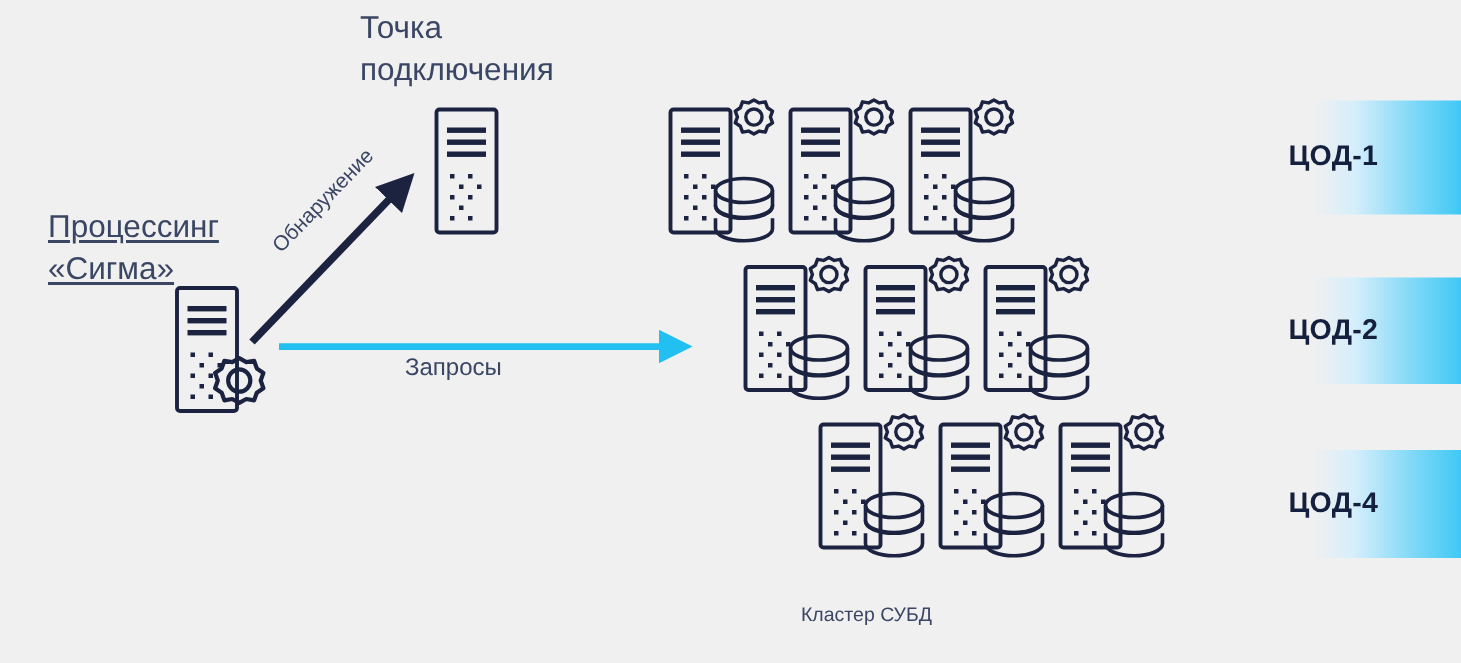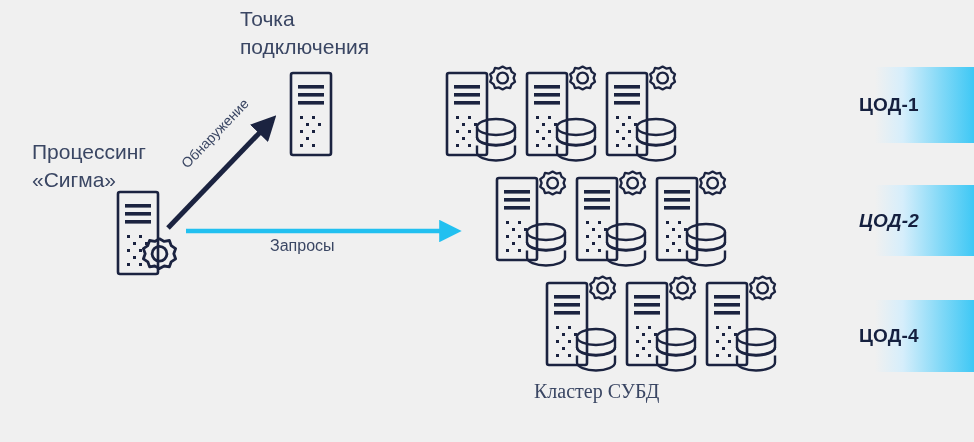--- a/index.html
+++ b/index.html
@@ -11,45 +11,45 @@
     position: relative;
   }
   #stage { position:absolute; left:0; top:0; width:956px; height:442px; }
 
   .label { position:absolute; color:#3a4663; white-space:pre; }
 
   #title-connection-point {
     left:240px; top:5px; font-size:21px; line-height:28px;
   }
   #title-processing {
-    left:32px; top:138px; font-size:21px; line-height:28px;
+    left:32px; top:138px; font-size:21px; line-height:28px;text-decoration:underline;
   }
   #label-queries {
     left:270px; top:237px; font-size:16px;text-align:right;
   }
   #label-cluster {
-    left:534px; top:380px; font-size:20px;font-family:Liberation Serif, serif;
+    left:534px; top:402px; font-size:13px;
   }
   #label-discovery {
     left:178px; top:160px; font-size:14px;
     transform: rotate(-46deg);
     transform-origin: left top;
   }
 
   .dc-band {
     position:absolute; left:875px; width:99px;
     background: linear-gradient(to right, #f0f0f0 0%, #d6eefb 28%, #7fd8f7 68%, #3fc8f5 100%);
     display:flex; align-items:center;
   }
   .dc-band span {
     font-size:19px; font-weight:bold; color:#15203f;
     margin-left:-16px; letter-spacing:0.2px;
   }
   #dc-band-1 { top:67px;  height:76px; }
-  #dc-band-2 { top:185px; height:71px;font-style:italic; }
+  #dc-band-2 { top:185px; height:71px; }
   #dc-band-3 { top:300px; height:72px; }
 
   svg.art { position:absolute; left:0; top:0; width:974px; height:442px; pointer-events:none; }
 </style>
 </head>
 <body>
 
 <div id="stage">
 
   <div class="label" id="title-connection-point">Точка

